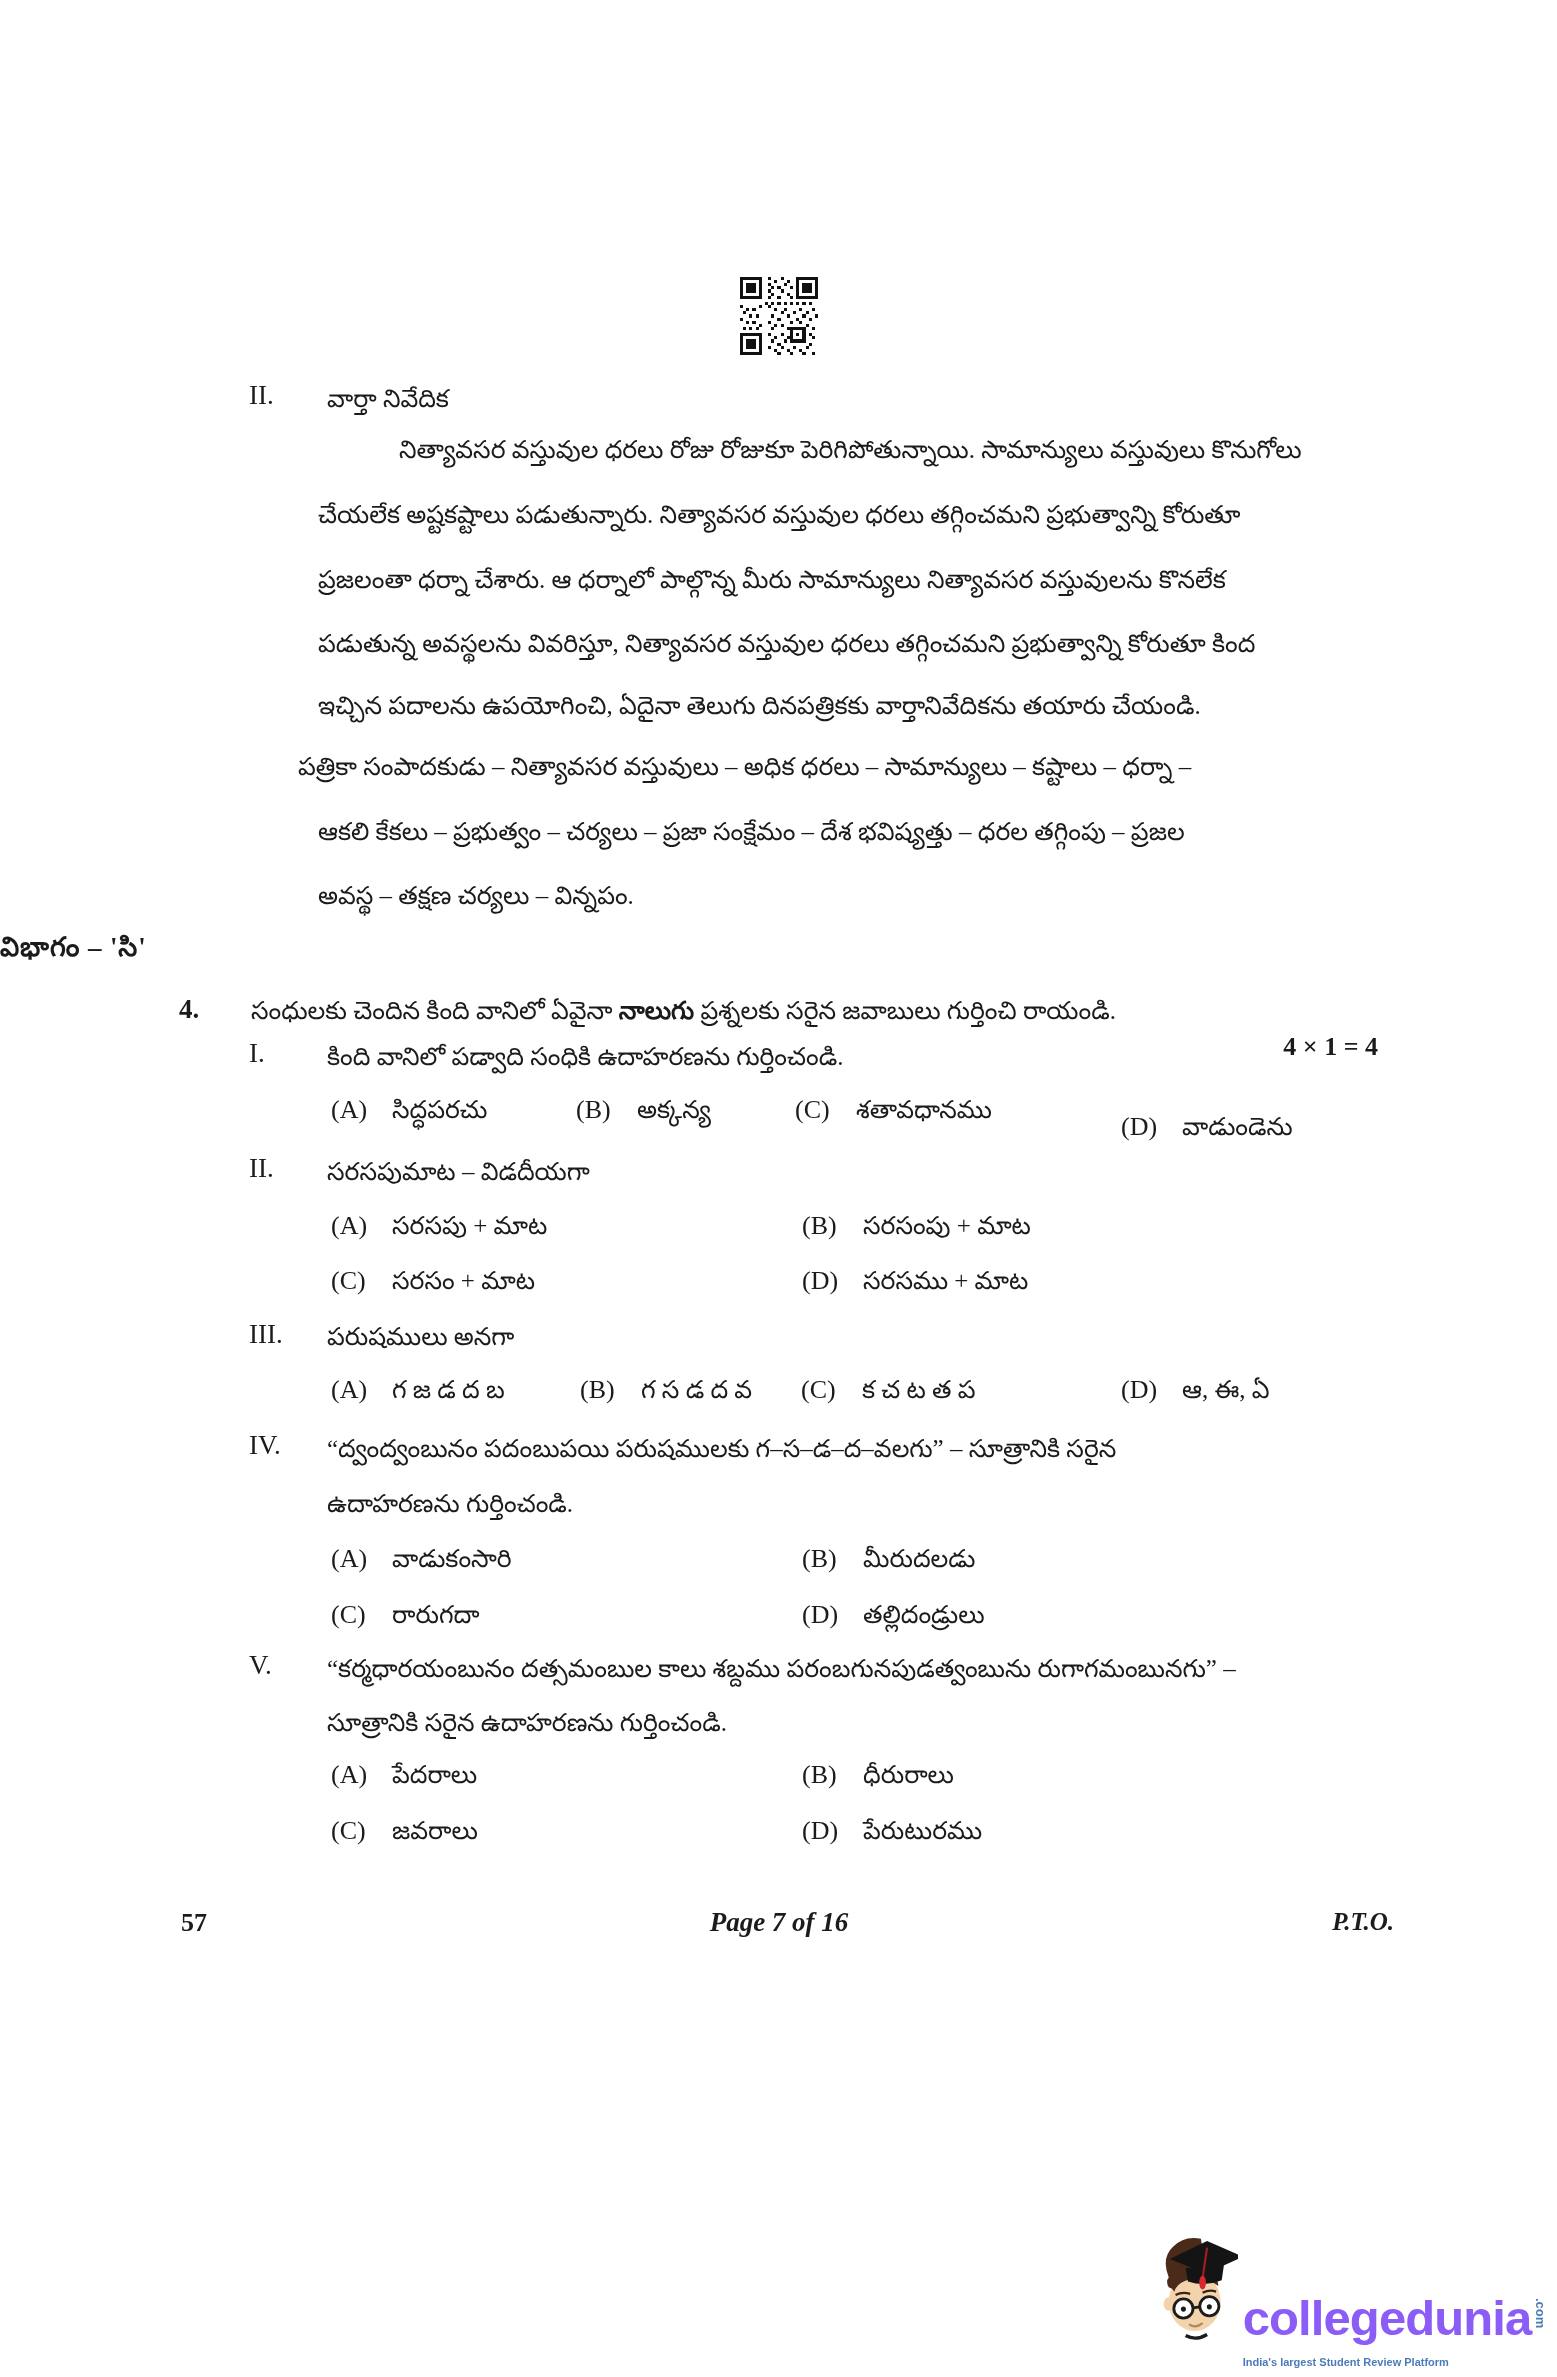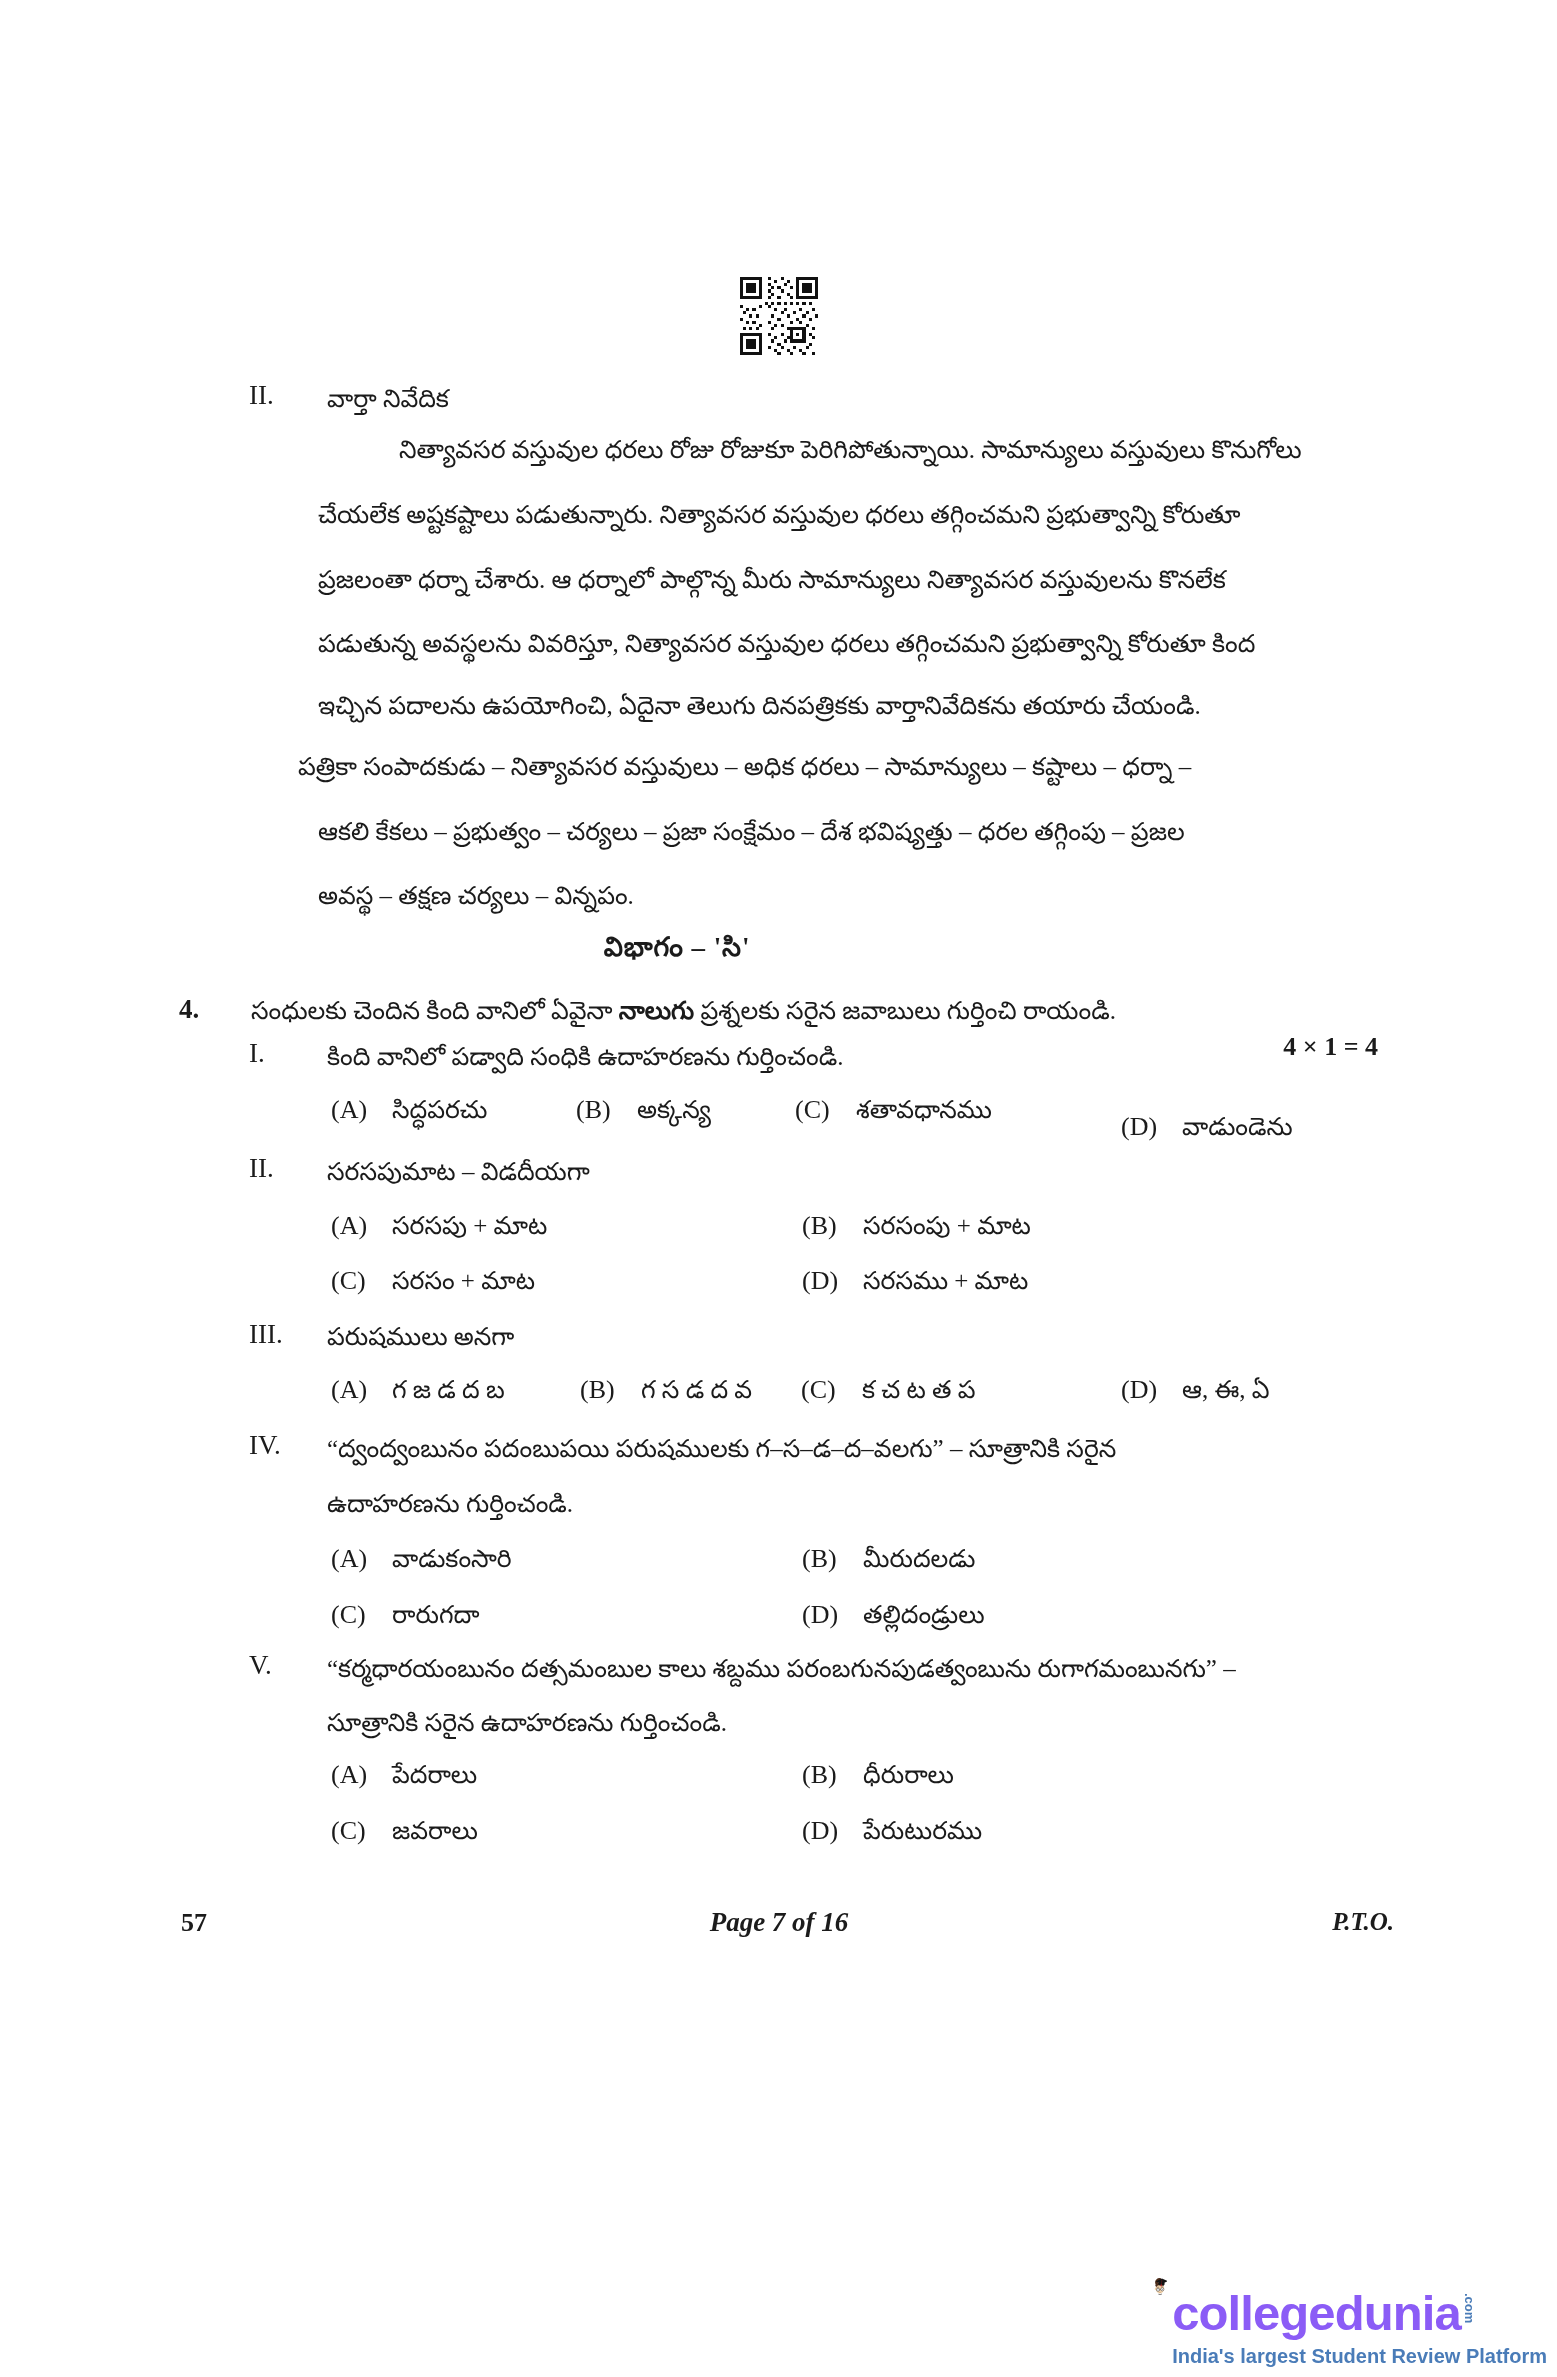--- a/index.html
+++ b/index.html
@@ -31,21 +31,21 @@
     font-size: 49px; font-weight: bold; letter-spacing: -0.9px; line-height: 1;
   }
   .logo-tld {
     font-family: "Liberation Sans", sans-serif;
     font-size: 13px; font-weight: bold;
     writing-mode: vertical-rl;
     margin-left: 2.6px; margin-top: 3.5px; line-height: 1;
   }
   .logo-tagline {
     font-family: "Liberation Sans", sans-serif;
-    font-size: 20px; font-weight: bold; margin-top: 7px; white-space: nowrap;
+    font-size: 11px; font-weight: bold; margin-top: 13px; white-space: nowrap;
   }
 </style>
 </head>
 <body>
 
 <svg class="abs" style="left:740px; top:277px;" width="78" height="78" viewBox="0 0 25 25" shape-rendering="crispEdges">
   <g fill="#111111">
 
     <rect x="0" y="0" width="7" height="7"></rect>
       <rect x="1" y="1" width="5" height="5" fill="#ffffff"></rect>
@@ -157,21 +157,21 @@
 
 <div class="abs telugu" style="left:399px; top:433px;">నిత్యావసర వస్తువుల ధరలు రోజు రోజుకూ పెరిగిపోతున్నాయి. సామాన్యులు వస్తువులు కొనుగోలు</div>
 <div class="abs telugu" style="left:318px; top:498px;">చేయలేక అష్టకష్టాలు పడుతున్నారు. నిత్యావసర వస్తువుల ధరలు తగ్గించమని ప్రభుత్వాన్ని కోరుతూ</div>
 <div class="abs telugu" style="left:318px; top:563px;">ప్రజలంతా ధర్నా చేశారు. ఆ ధర్నాలో పాల్గొన్న మీరు సామాన్యులు నిత్యావసర వస్తువులను కొనలేక</div>
 <div class="abs telugu" style="left:318px; top:627px;">పడుతున్న అవస్థలను వివరిస్తూ, నిత్యావసర వస్తువుల ధరలు తగ్గించమని ప్రభుత్వాన్ని కోరుతూ కింద</div>
 <div class="abs telugu" style="left:318px; top:689px;">ఇచ్చిన పదాలను ఉపయోగించి, ఏదైనా తెలుగు దినపత్రికకు వార్తానివేదికను తయారు చేయండి.</div>
 <div class="abs telugu" style="left:298px; top:750px;">పత్రికా సంపాదకుడు – నిత్యావసర వస్తువులు – అధిక ధరలు – సామాన్యులు – కష్టాలు – ధర్నా –</div>
 <div class="abs telugu" style="left:318px; top:815px;">ఆకలి కేకలు – ప్రభుత్వం – చర్యలు – ప్రజా సంక్షేమం – దేశ భవిష్యత్తు – ధరల తగ్గింపు – ప్రజల</div>
 <div class="abs telugu" style="left:318px; top:879px;">అవస్థ – తక్షణ చర్యలు – విన్నపం.</div>
 
-<div class="abs heading telugu" style="left:0; top:929px; width:1330px; text-align:center;padding-left:12px;">విభాగం – 'సి'</div>
+<div class="abs heading telugu" style="left:0; top:929px; width:1330px; text-align:left;">విభాగం – 'సి'</div>
 
 <div class="abs q4num" style="left:179px; top:994px;">4.</div>
 <div class="abs telugu" style="left:251px; top:994px;"><span>సంధులకు చెందిన కింది వానిలో ఏవైనా </span><span class="bold">నాలుగు</span><span> ప్రశ్నలకు సరైన జవాబులు గుర్తించి రాయండి.</span></div>
 <div class="abs marks" style="right:180px; top:1032px;">4 × 1 = 4</div>
 
 <div class="abs numeral" style="left:249px; top:1038px;">I.</div>
 <div class="abs telugu" style="left:327px; top:1040px;">కింది వానిలో పడ్వాది సంధికి ఉదాహరణను గుర్తించండి.</div>
 <div class="abs" style="left:331px; top:1095px;"><span class="opt-label">(A)</span><span class="opt-text">సిద్ధపరచు</span></div>
 <div class="abs" style="left:576px; top:1095px;"><span class="opt-label">(B)</span><span class="opt-text">అక్కన్య</span></div>
 <div class="abs" style="left:795px; top:1095px;"><span class="opt-label">(C)</span><span class="opt-text">శతావధానము</span></div>

